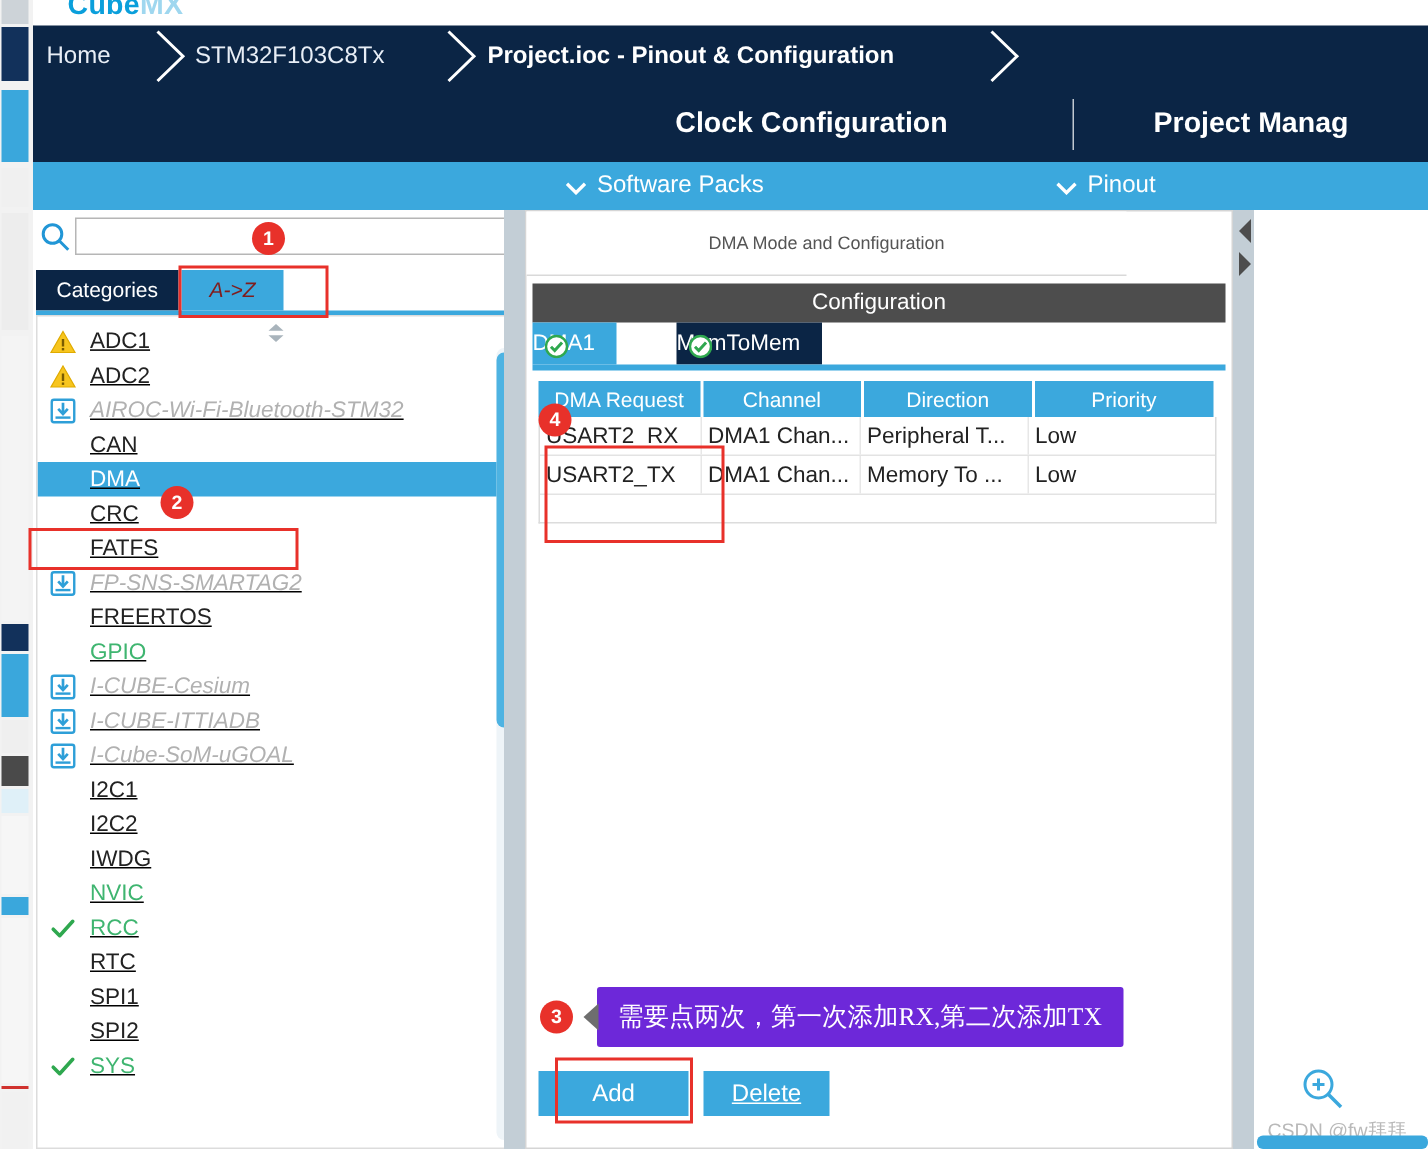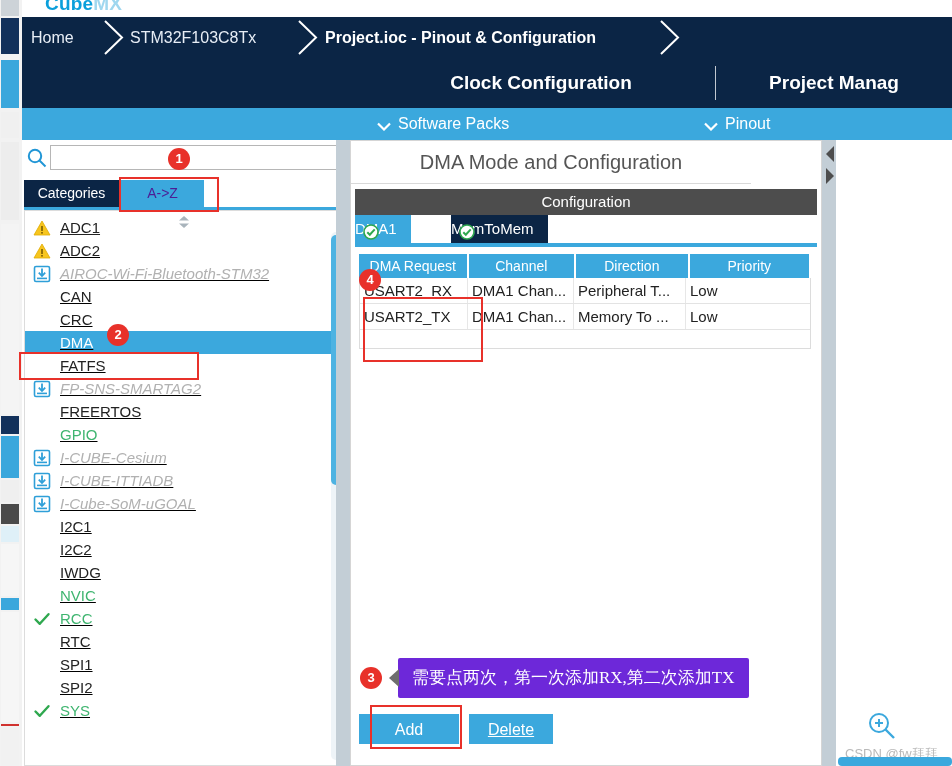--- a/index.html
+++ b/index.html
@@ -51,21 +51,21 @@
   .left-panel{position:absolute;left:22px;top:140px;width:328px;height:626px;background:#ffffff;}
   .search-row{position:absolute;left:0;top:3px;width:328px;height:30px;}
   .search-icon{position:absolute;left:4px;top:4px;width:22px;height:22px;}
   .search-input{position:absolute;left:28px;top:2px;width:294px;height:25px;
     border:1px solid #b6b6b6;background:#ffffff;box-sizing:border-box;font-size:13px;
     padding:0 5px;font-family:"Liberation Sans",sans-serif;color:#222;outline:none;}
 
   .tabstrip{position:absolute;left:0;top:40px;width:328px;height:30px;}
   .ctab{position:absolute;top:0;height:27px;line-height:27px;font-size:14px;text-align:center;box-sizing:border-box;}
   .ctab.cat{left:2px;width:95px;background:#0b2545;color:#ffffff;}
-  .ctab.az{left:99px;width:83px;background:#3ba8dd;color:#4c1d95;}
+  .ctab.az{left:99px;width:68px;background:#3ba8dd;color:#7f1d1d;font-style:italic;}
   .tabstrip-underline{position:absolute;left:2px;top:67px;width:320px;height:3px;background:#3ba8dd;}
 
   .list-box{position:absolute;left:2px;top:70px;width:320px;height:556px;background:#ffffff;border:1px solid #dcdcdc;box-sizing:border-box;overflow:hidden;}
   .updown{position:absolute;left:50%;margin-left:-8px;top:4px;width:16px;height:14px;}
   .cat-list{position:absolute;left:0;top:5px;width:318px;text-decoration:underline;}
   .cat-item{position:relative;height:23px;line-height:23px;font-size:15px;color:#222222;padding-left:35px;white-space:nowrap;box-sizing:border-box;}
   .cat-item .badge-ic{position:absolute;left:8px;top:3px;width:18px;height:18px;}
   .cat-item.sel{background:#3ba8dd;color:#ffffff;}
   .cat-item.green{color:#3fb570;}
   .cat-item.dim{color:#b1b1b1;font-style:italic;}
@@ -74,21 +74,21 @@
   .list-scroll-track{position:absolute;right:2px;top:21px;width:10px;height:528px;background:#eef4f8;border-radius:5px;}
   .list-scroll-thumb{position:absolute;right:2px;top:24px;width:10px;height:250px;background:#4eb3e2;border-radius:5px;}
 
   
   .splitter{position:absolute;left:336px;top:140px;width:14px;height:626px;background:#c3ced6;}
   .splitter.right{left:822px;}
   .split-arrows{position:absolute;left:824px;top:144px;width:12px;height:44px;}
 
   
   .right-panel{position:absolute;left:350px;top:140px;width:472px;height:626px;background:#ffffff;border:1px solid #d5d5d5;box-sizing:border-box;}
-  .panel-title{position:absolute;left:0;top:0;width:400px;height:42px;line-height:42px;text-align:center;color:#555555;font-size:20px;background:#ffffff;border-bottom:1px solid #d9d9d9;}
+  .panel-title{position:absolute;left:0;top:0;width:400px;height:42px;line-height:42px;text-align:center;color:#555555;font-size:12px;background:#ffffff;border-bottom:1px solid #d9d9d9;}
   .cfg-header{position:absolute;left:4px;top:48px;width:462px;height:26px;line-height:26px;text-align:center;background:#4d4d4d;color:#ffffff;font-size:15px;}
 
   .cfg-tabs{position:absolute;left:4px;top:74px;width:462px;height:30px;}
   .cfg-tab{position:absolute;top:0;height:28px;line-height:28px;font-size:15px;padding-right:14px;box-sizing:border-box;white-space:nowrap;}
   .cfg-tab .ok{position:absolute;left:8px;top:6px;width:16px;height:16px;}
   .cfg-tab.active{left:0;background:#3ba8dd;color:#ffffff;}
   .cfg-tab.inactive{background:#0b2545;color:#ffffff;}
   .cfg-tabs-underline{position:absolute;left:4px;top:102px;width:462px;height:4px;background:#3ba8dd;}
 
   
@@ -234,22 +234,22 @@
                 <rect x="8.2" y="7" width="1.6" height="5" fill="#7a5c00"></rect>
                 <rect x="8.2" y="13" width="1.6" height="1.6" fill="#7a5c00"></rect>
               </svg></span><span class="lbl">ADC2</span></div>
           <div class="cat-item dim"><span class="badge-ic"><svg width="18" height="18" viewBox="0 0 18 18">
                 <rect x="1.5" y="1.5" width="15" height="15" rx="1.5" fill="none" stroke="#2e9fd8" stroke-width="1.6"></rect>
                 <path d="M9 3.5 L9 10" stroke="#2e9fd8" stroke-width="1.8"></path>
                 <path d="M5.8 7.6 L9 11 L12.2 7.6" fill="none" stroke="#2e9fd8" stroke-width="1.8"></path>
                 <rect x="4" y="12.6" width="10" height="1.6" fill="#2e9fd8"></rect>
               </svg></span><span class="lbl">AIROC-Wi-Fi-Bluetooth-STM32</span></div>
           <div class="cat-item"><span class="lbl">CAN</span></div>
+          <div class="cat-item sel"><span class="lbl">DMA</span></div>
           <div class="cat-item"><span class="lbl">CRC</span></div>
-          <div class="cat-item sel"><span class="lbl">DMA</span></div>
           <div class="cat-item"><span class="lbl">FATFS</span></div>
           <div class="cat-item dim"><span class="badge-ic"><svg width="18" height="18" viewBox="0 0 18 18">
                 <rect x="1.5" y="1.5" width="15" height="15" rx="1.5" fill="none" stroke="#2e9fd8" stroke-width="1.6"></rect>
                 <path d="M9 3.5 L9 10" stroke="#2e9fd8" stroke-width="1.8"></path>
                 <path d="M5.8 7.6 L9 11 L12.2 7.6" fill="none" stroke="#2e9fd8" stroke-width="1.8"></path>
                 <rect x="4" y="12.6" width="10" height="1.6" fill="#2e9fd8"></rect>
               </svg></span><span class="lbl">FP-SNS-SMARTAG2</span></div>
           <div class="cat-item"><span class="lbl">FREERTOS</span></div>
           <div class="cat-item green"><span class="lbl">GPIO</span></div>
           <div class="cat-item dim"><span class="badge-ic"><svg width="18" height="18" viewBox="0 0 18 18">

